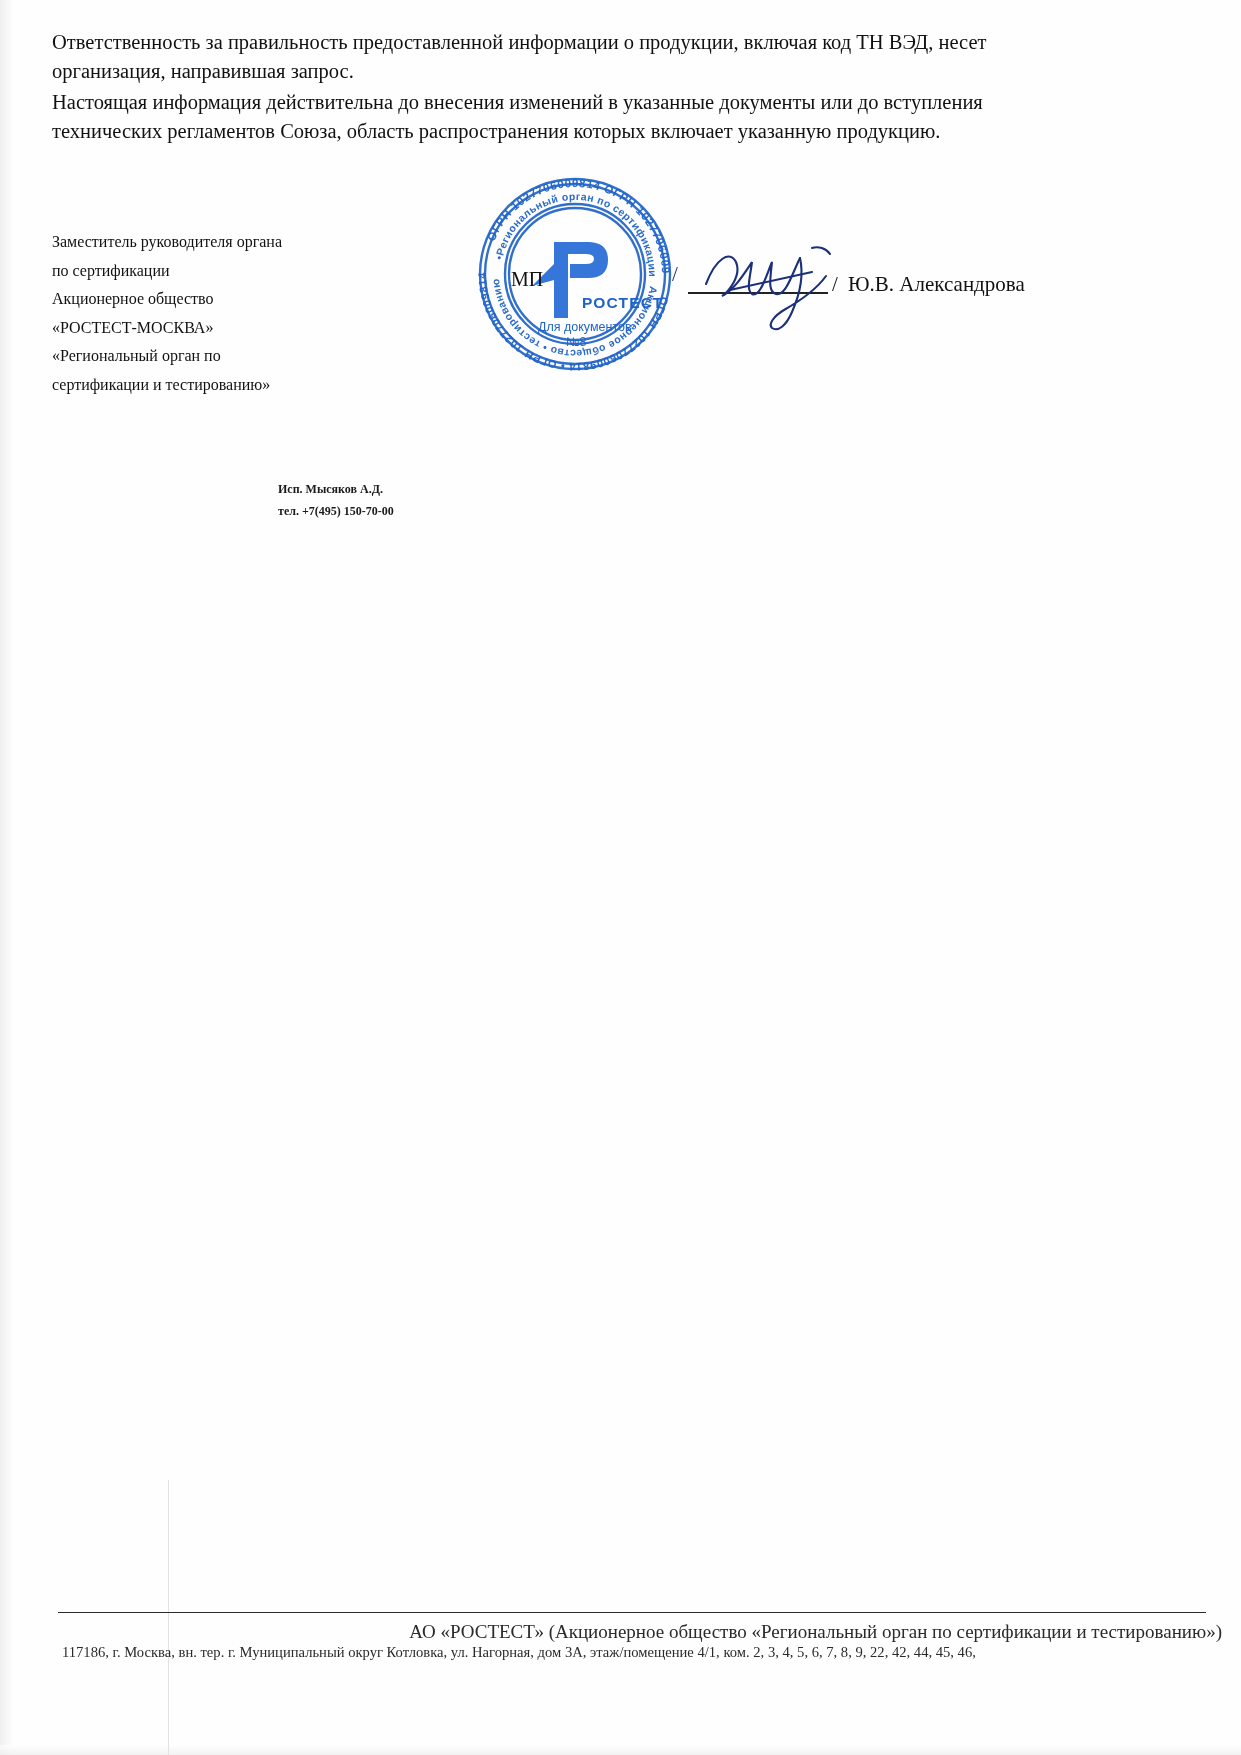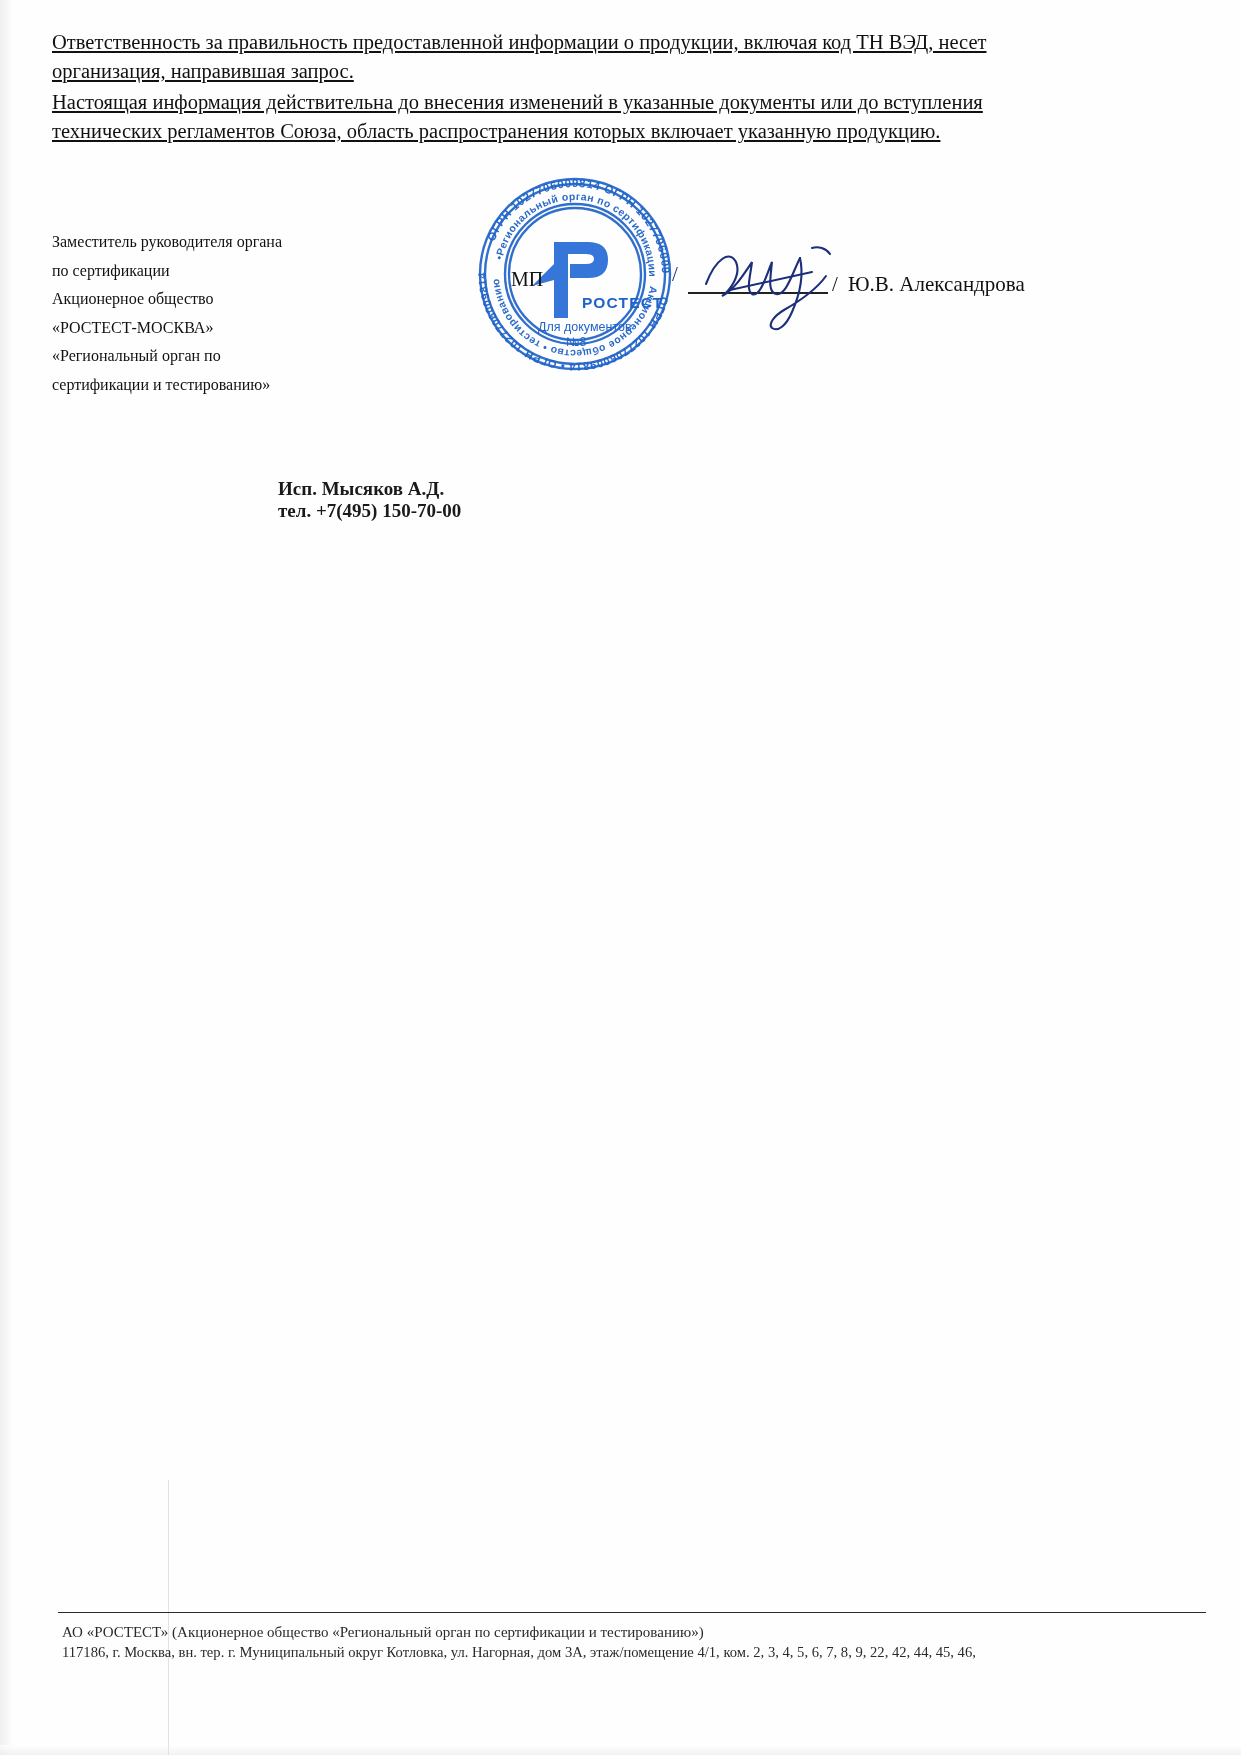--- a/index.html
+++ b/index.html
@@ -48,21 +48,20 @@
 
   
   .intro {
     position: absolute;
     left: 52px;
     top: 28px;
     width: 1000px;
     font-size: 20.5px;
     line-height: 29px;
     text-align: left;
-    text-decoration: underline;
   }
   .intro p {
     margin: 0 0 2px 0;
   }
 
   
   .signer-block {
     position: absolute;
     left: 52px;
     top: 228px;
@@ -127,21 +126,21 @@
     top: 272px;
     font-size: 21px;
     white-space: nowrap;
   }
 
   
   .executor {
     position: absolute;
     left: 278px;
     top: 478px;
-    font-size: 19px;
+    font-size: 12px;
     line-height: 22px;
     font-weight: bold;
     color: #1a1a1a;
   }
   .executor div { white-space: nowrap; }
 
   
   .footer-rule {
     position: absolute;
     left: 58px;
@@ -153,21 +152,21 @@
   .footer {
     position: absolute;
     left: 62px;
     top: 1622px;
     width: 1160px;
     font-size: 14.6px;
     line-height: 20px;
     color: #2a2a2a;
   }
   .footer div { white-space: nowrap; }
-  .footer .line1 { font-size: 15px; }
+  .footer .line1 { font-size: 19px; text-align: right; }
 </style>
 </head>
 <body>
 
 <div class="page">
 
   <div class="scan-edge-left"></div>
   <div class="scan-edge-bottom"></div>
   <div class="fold-line"></div>
 

